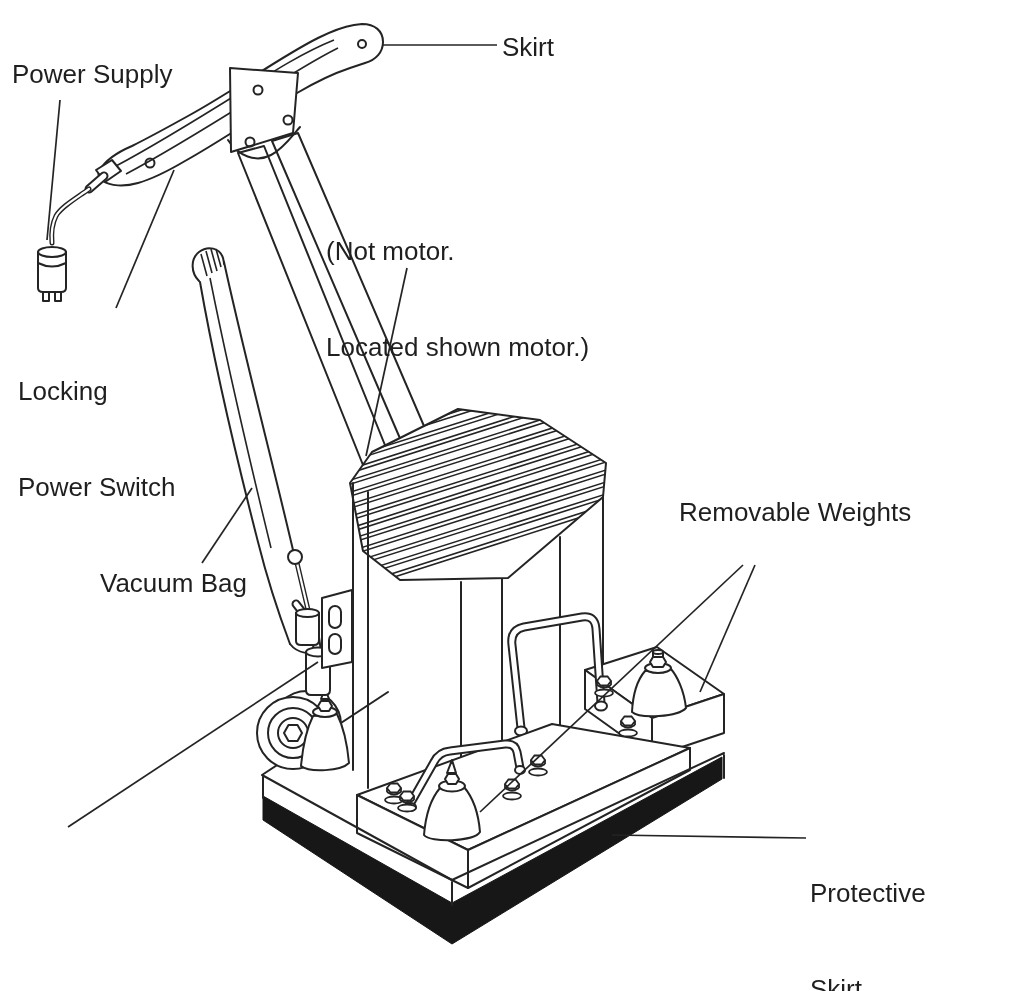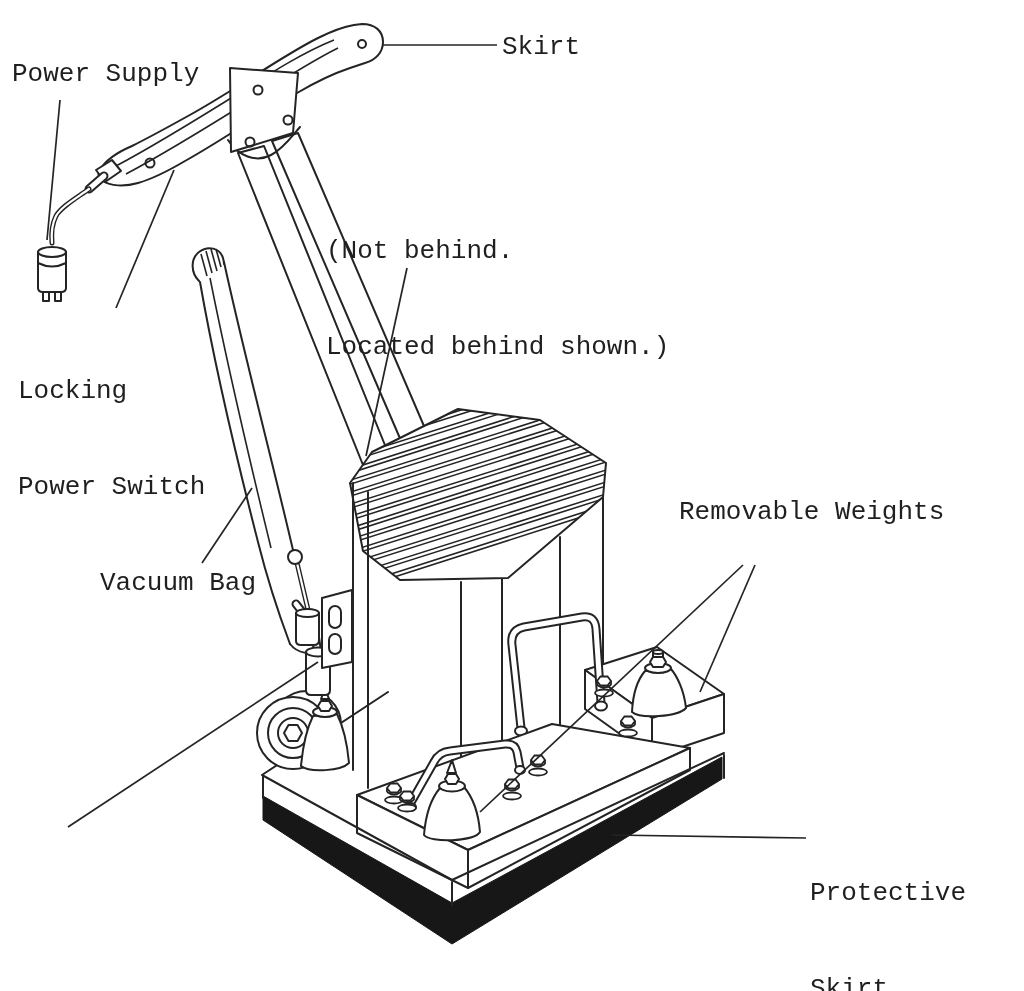--- a/index.html
+++ b/index.html
@@ -1,17 +1,17 @@
 <!DOCTYPE html>
 <html><head>
 <meta charset="utf-8">
 <style>
   html,body{margin:0;padding:0;background:#fff;}
   .stage{position:relative;width:1024px;height:991px;background:#fff;overflow:hidden;
-         font-family:Liberation Mono, monospace;}
+         font-family:Liberation Sans, sans-serif;}
   .stage svg{position:absolute;left:0;top:0;}
   .lbl{position:absolute;font-size:26px;line-height:32px;color:#1f1f1f;white-space:pre;}
   
   svg .s{stroke:#242424;stroke-width:2;fill:none;stroke-linecap:round;stroke-linejoin:round;}
   svg .w{stroke:#242424;stroke-width:2;fill:#ffffff;stroke-linecap:round;stroke-linejoin:round;}
   svg .thin{stroke:#242424;stroke-width:1.6;fill:none;}
   svg .ld{stroke:#242424;stroke-width:1.7;fill:none;}
   svg .tube9{stroke:#242424;stroke-width:9;fill:none;stroke-linecap:round;stroke-linejoin:round;}
   svg .tube5w{stroke:#ffffff;stroke-width:5;fill:none;stroke-linecap:round;stroke-linejoin:round;}
   svg .cord5{stroke:#242424;stroke-width:5;fill:none;stroke-linecap:round;}
@@ -181,22 +181,22 @@
     <line class="ld" x1="743" y1="565" x2="480" y2="812"></line>
     <line class="ld" x1="755" y1="565" x2="700" y2="692"></line>
     <line class="ld" x1="318" y1="662" x2="68" y2="827"></line>
     <line class="ld" x1="612" y1="835" x2="806" y2="838"></line>
   </g>
 </svg>
 
 <div class="lbl" style="left:12px;top:58px">Power Supply</div>
 <div class="lbl" style="left:502px;top:31px">Skirt</div>
 <div class="lbl" style="left:326px;top:171px">
-  <div>(Not behind.</div>
-  <div>Located behind shown.)</div>
+  <div>(Not motor.</div>
+  <div>Located shown motor.)</div>
 </div>
 <div class="lbl" style="left:18px;top:311px">
   <div>Locking</div>
   <div>Power Switch</div>
 </div>
 <div class="lbl" style="left:100px;top:567px">Vacuum Bag</div>
 <div class="lbl" style="left:679px;top:496px">Removable Weights</div>
 <div class="lbl" style="left:810px;top:813px">
   <div>Protective</div>
   <div>Skirt</div>

